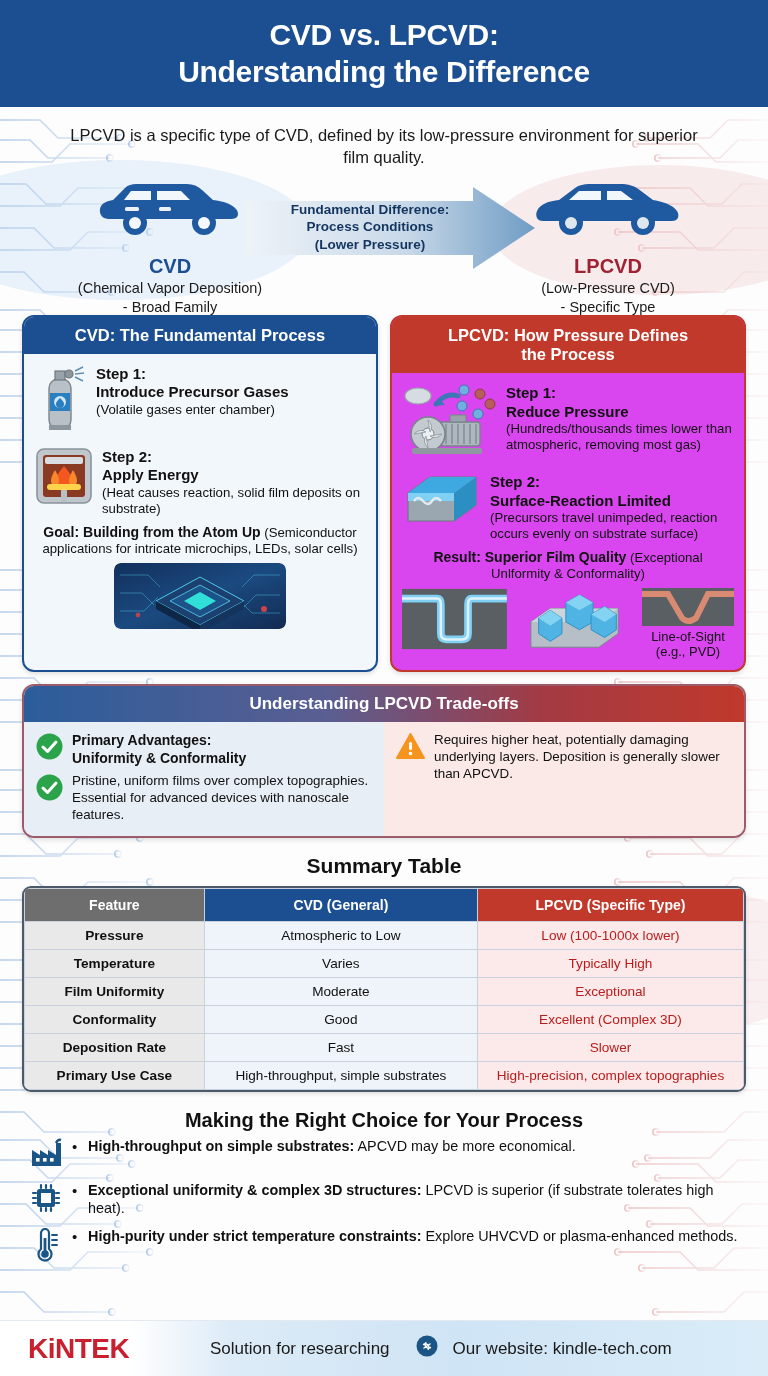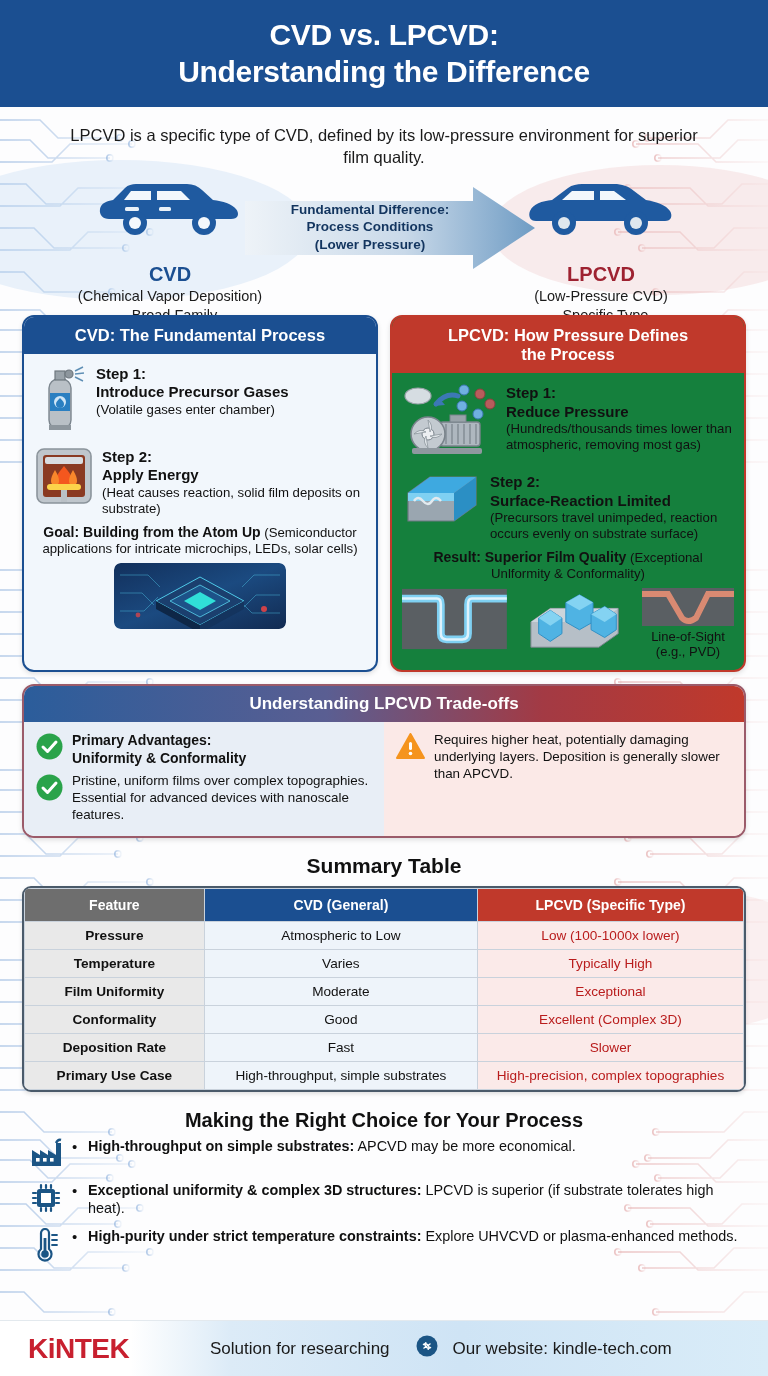--- a/index.html
+++ b/index.html
@@ -48,23 +48,23 @@
   
   .compare {
     position: relative; z-index: 2;
     height: 130px;
     margin-top: 10px;
   }
   .car-block {
     position: absolute; text-align: center; width: 250px;
   }
   .car-block.left { left: 45px; top: 0; }
-  .car-block.right { right: 42px; top: 0; }
+  .car-block.right { right: 35px; top: 0; }
   .car-name {
-    font-size: 20px; font-weight: bold; margin-top: 18px;
+    font-size: 20px; font-weight: bold; margin-top: 10px;
   }
   .car-name.cvd { color: #1b4f91; }
   .car-name.lpcvd { color: #9e2231; }
   .car-sub {
     font-size: 14.5px; color: #1a1a1a; line-height: 1.25; margin-top: 1px;
   }
   .arrow-wrap {
     position: absolute; left: 245px; top: 8px; width: 290px; height: 82px;
   }
   .arrow-text {
@@ -81,21 +81,21 @@
   }
   .panel {
     flex: 1 1 0;
     border-radius: 12px;
     overflow: hidden;
     border: 2px solid;
     box-shadow: 0 2px 5px rgba(0,0,0,0.12);
     display: flex; flex-direction: column;
   }
   .panel.cvd { border-color: #1b4f91; background: #f2f7fc; }
-  .panel.lpcvd { border-color: #c0392b; background: #15803d; }
+  .panel.lpcvd { border-color: #c0392b; background: #d946ef; }
   .panel-head {
     color: #fff; font-weight: bold; font-size: 16.5px;
     text-align: center; padding: 9px 8px; line-height: 1.18;
   }
   .panel.cvd .panel-head { background: #1b4f91; }
   .panel.lpcvd .panel-head { background: #c0392b; }
   .panel-body { padding: 9px 10px 10px 10px; flex: 1; }
   .step {
     display: flex; gap: 8px; align-items: flex-start; margin-bottom: 7px;
   }

